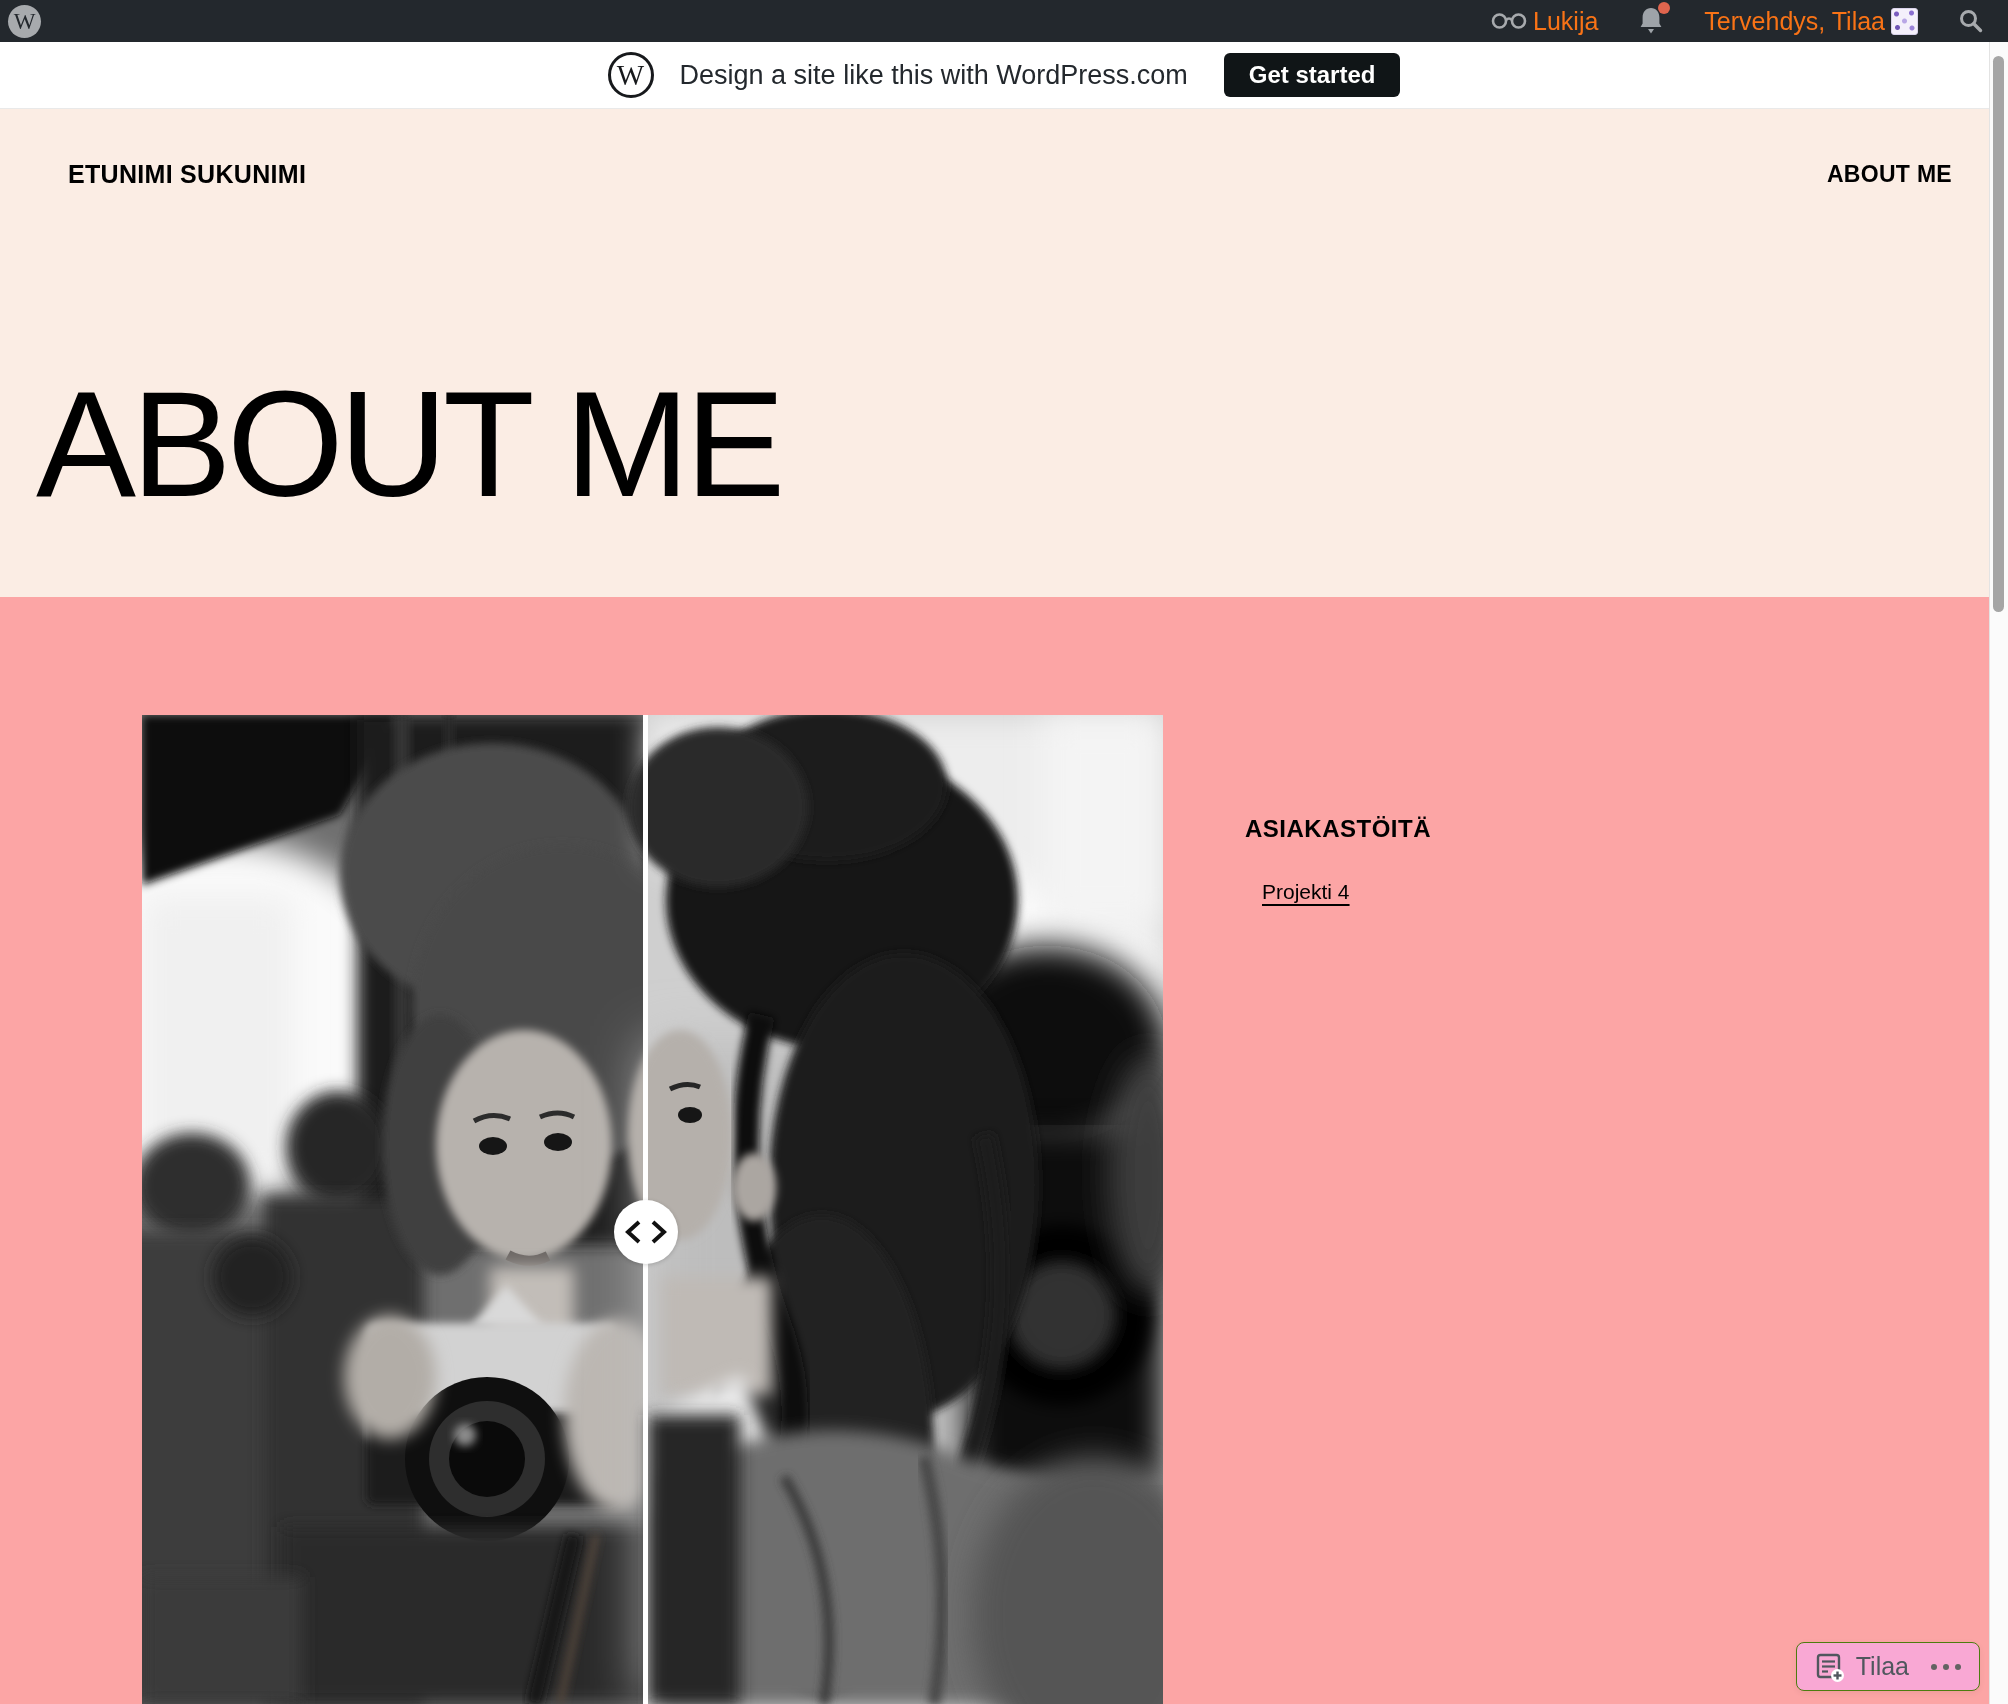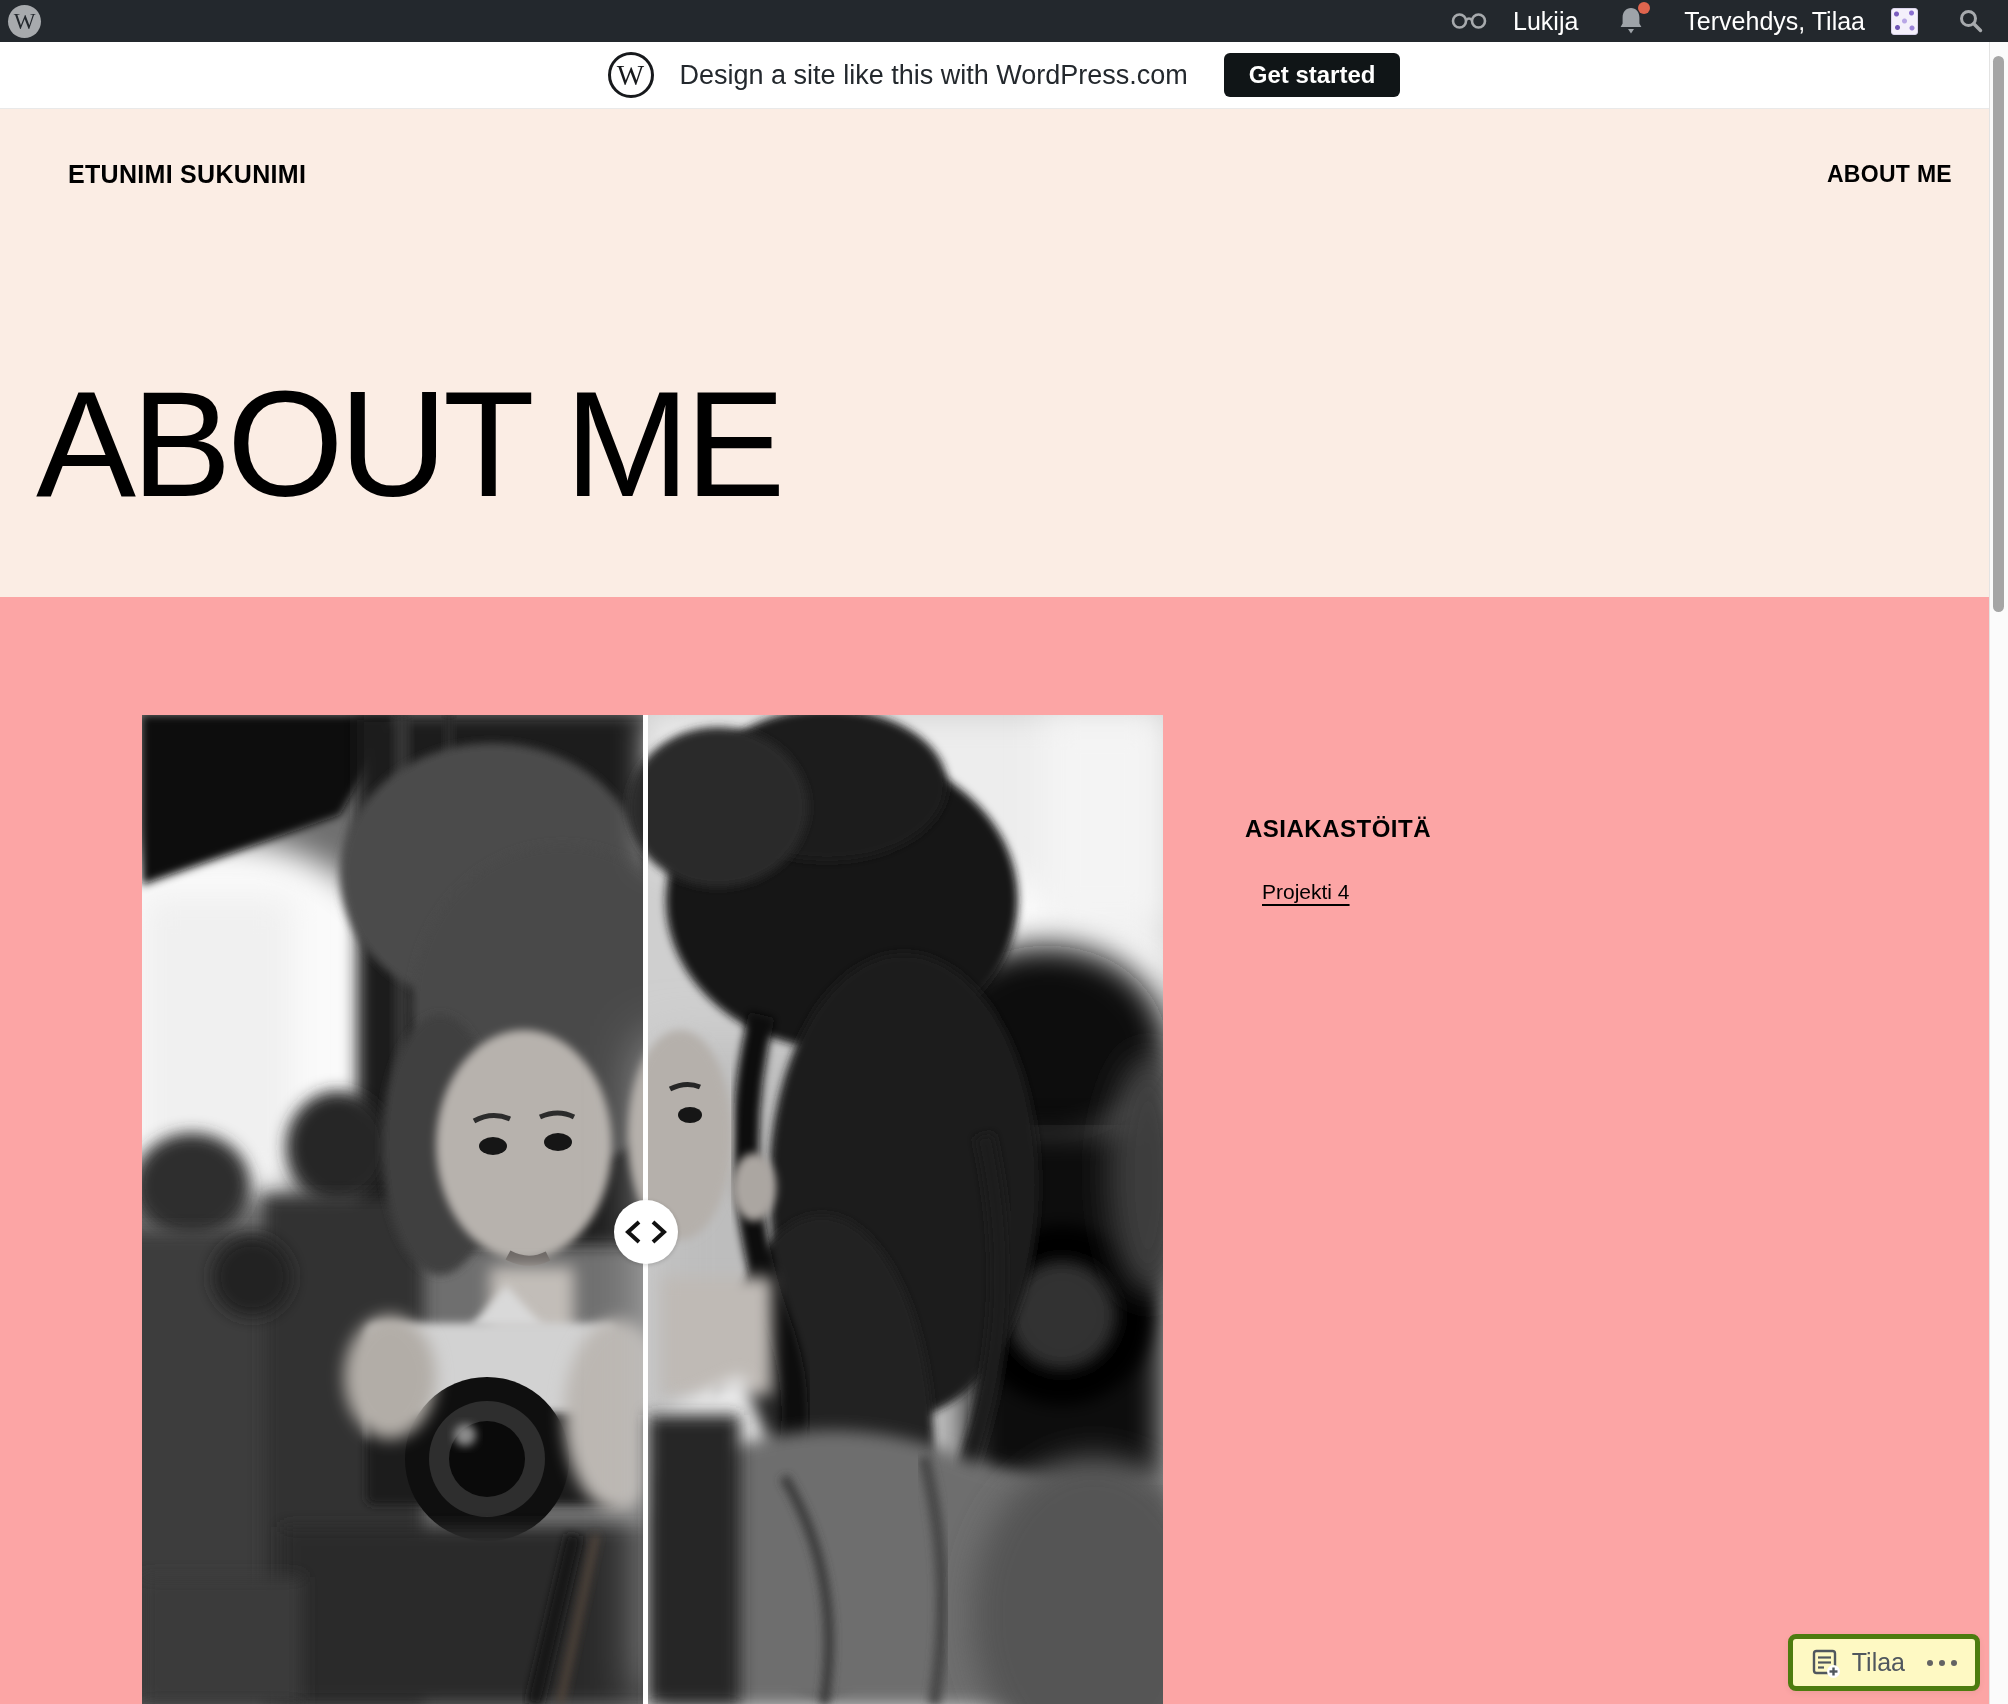--- a/index.html
+++ b/index.html
@@ -13,21 +13,21 @@
     position:absolute;top:0;left:0;right:0;height:42px;background:#23282d;
     display:flex;align-items:center;justify-content:space-between;z-index:30;
   }
   .ab-left{display:flex;align-items:center;padding-left:8px;}
   .ab-logo{
     width:33px;height:33px;border-radius:50%;background:#a7aaad;color:#23282d;
     display:flex;align-items:center;justify-content:center;
     font-family:"Liberation Serif","DejaVu Serif",serif;font-size:23px;font-weight:400;line-height:1;
   }
   .ab-right{display:flex;align-items:center;gap:40px;padding-right:24px;}
-  .ab-item{display:flex;align-items:center;gap:26px;color:#ffffff;font-size:25px;cursor:pointer;text-decoration:none;}
+  .ab-item{display:flex;align-items:center;gap:6px;color:#f97316;font-size:25px;cursor:pointer;text-decoration:none;}
   .bell-wrap{position:relative;display:flex;}
   .bell-dot{position:absolute;top:-4px;right:-6px;width:12px;height:12px;border-radius:50%;background:#e0654e;}
   .avatar{
     width:25px;height:25px;border-radius:3px;border:1px solid #d8d2ea;
     background:
       radial-gradient(circle at 18% 20%, #7b5dbf 0 2px, transparent 3px),
       radial-gradient(circle at 78% 16%, #8a6fd0 0 2px, transparent 3px),
       radial-gradient(circle at 22% 74%, #6f55b5 0 2px, transparent 3px),
       radial-gradient(circle at 80% 76%, #9a82d8 0 2px, transparent 3px),
       radial-gradient(circle at 50% 48%, #b9a7e6 0 2px, transparent 3px),
@@ -77,22 +77,22 @@
   .sidebar{position:absolute;left:1245px;top:218px;width:640px;}
   .sidebar h2{margin:0 0 34px 0;font-size:24px;font-weight:700;color:#000;letter-spacing:.5px;}
   .sidebar ul{list-style:none;margin:17px;padding:0;}
   .sidebar li{margin:0 0 10px 0;line-height:30px;}
   .sidebar a{
     font-size:21px;color:#000;text-decoration:underline;
     text-decoration-thickness:2px;text-underline-offset:5px;cursor:pointer;
   }
   
   .actionbar{
-    position:absolute;right:28px;bottom:13px;height:47px;background:#fef9c3;
-    border:5px solid #4d7c0f;border-radius:8px;display:flex;align-items:center;
+    position:absolute;right:28px;bottom:13px;height:47px;background:#f9a8d4;
+    border:1px solid #4d7c0f;border-radius:8px;display:flex;align-items:center;
     padding:0 18px;box-shadow:0 2px 6px rgba(0,0,0,.06);z-index:40;
   }
   .sub-btn{display:flex;align-items:center;gap:11px;background:none;border:none;cursor:pointer;
     font-family:"Liberation Sans","DejaVu Sans",sans-serif;font-size:25px;color:#50575e;padding:0;}
   .more-btn{display:flex;align-items:center;gap:6px;background:none;border:none;cursor:pointer;margin-left:22px;padding:0;}
   .more-btn .d{width:6px;height:6px;border-radius:50%;background:#636363;}
   
   .scrollbar{position:absolute;top:42px;right:0;bottom:0;width:18px;background:#fbfbfb;border-left:1px solid #e3e3e3;z-index:35;}
   .scrollbar .thumb{position:absolute;left:3px;top:14px;width:11px;height:556px;border-radius:6px;background:#a5a5a5;}
 </style>

